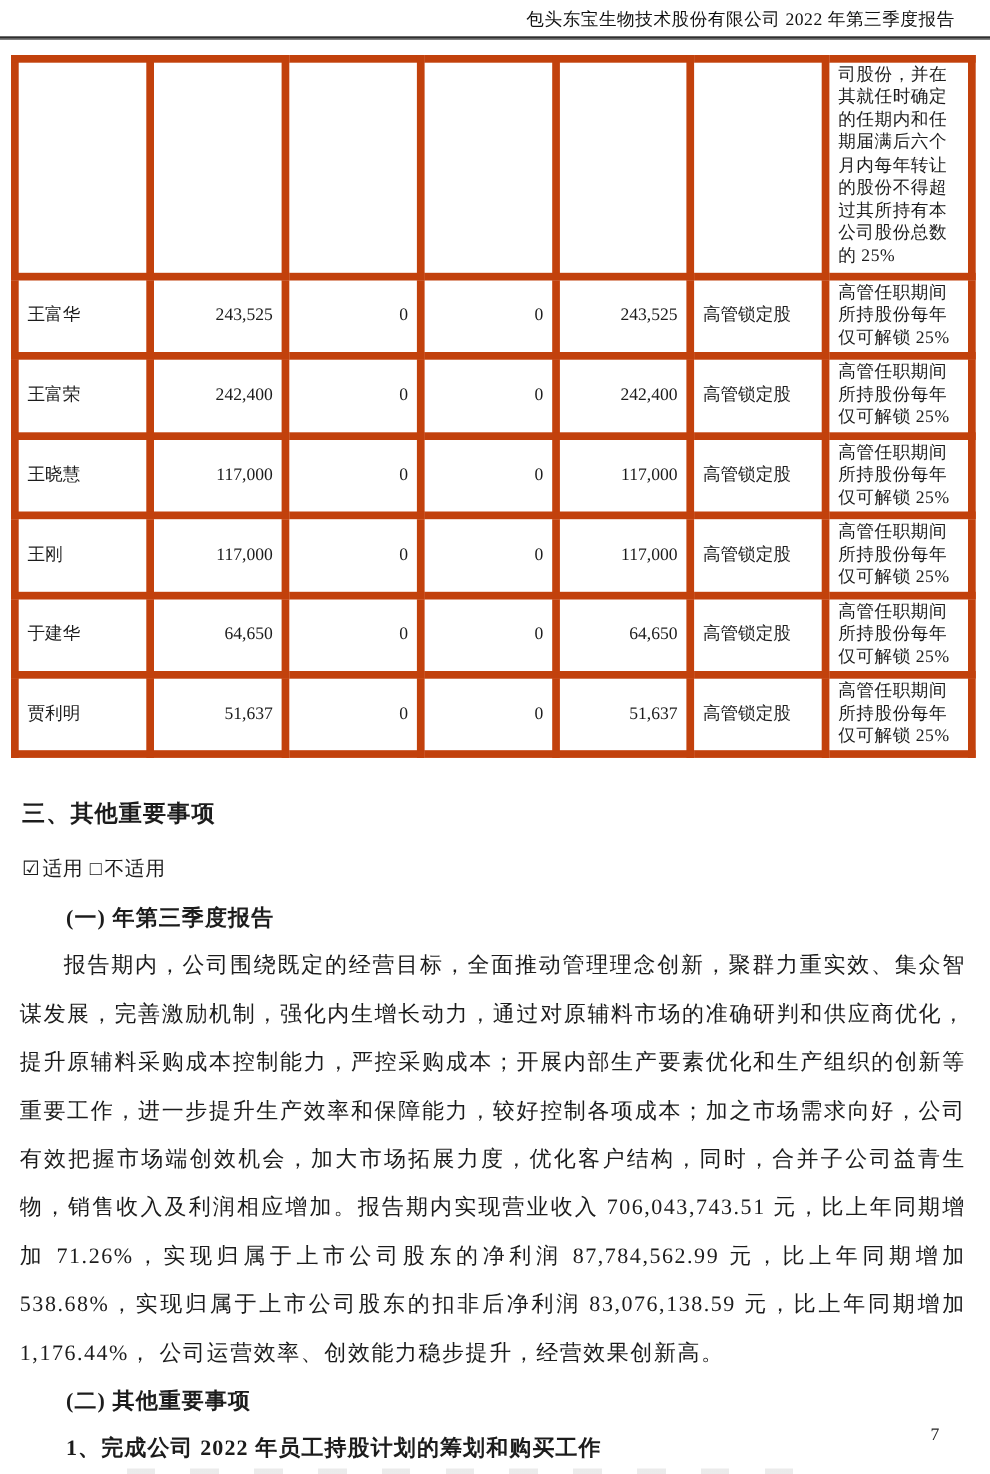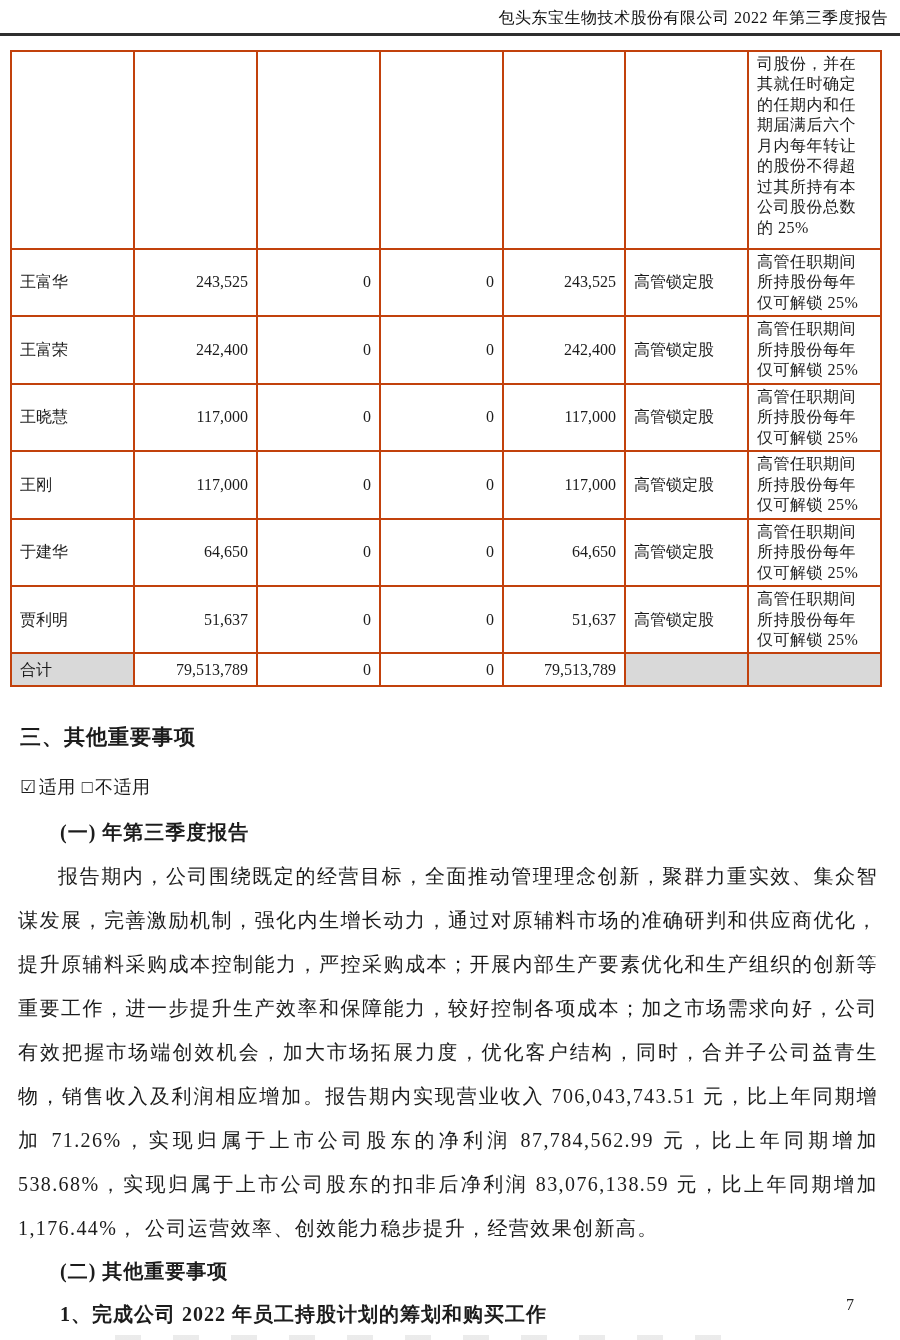--- a/index.html
+++ b/index.html
@@ -7,42 +7,42 @@
   .page {
     position:relative;
     width:900px; height:1340px;
     background:#ffffff;
     overflow:hidden;
     font-family:"Liberation Serif","DejaVu Serif",serif;
     color:#1c1c1c;
   }
   
   .hdr {
-    padding:8px 12px 4px 20px;
+    padding:8px 32px 4px 20px;
     text-align:right;
     font-size:16px;
     letter-spacing:0.5px;
     color:#111;
   }
   .hdr-rule {
     margin:0 0 0 0;
     height:1px;
     border-top:2px solid #2e2e2e;
     border-bottom:1px solid #2e2e2e;
   }
   
   table.shares {
     border-collapse:collapse;
     table-layout:fixed;
     width:870px;
     margin:14px 0 0 10px;
     font-size:16px;
   }
   table.shares td {
-    border:2px solid #c2410c;
+    border:7px solid #c2410c;
     padding:2px 8px;
     vertical-align:middle;
     line-height:1.28;
     overflow:hidden;
   }
   tr.cont-row { height:198px; }
   tr.cont-row td { vertical-align:top; }
   td.note-cell {
     letter-spacing:0.5px;
     line-height:1.24;
@@ -178,29 +178,20 @@
         </tr>
         <tr class="data-row">
           <td style="text-align: left;">贾利明</td>
           <td style="text-align: right;">51,637</td>
           <td style="text-align: right;">0</td>
           <td style="text-align: right;">0</td>
           <td style="text-align: right;">51,637</td>
           <td style="text-align: left;">高管锁定股</td>
           <td class="note-cell" style="text-align: left;">高管任职期间所持股份每年仅可解锁 25%</td>
         </tr>
-        <tr class="total-row">
-          <td class="shaded" style="text-align: left;">合计</td>
-          <td style="text-align: right;">79,513,789</td>
-          <td style="text-align: right;">0</td>
-          <td style="text-align: right;">0</td>
-          <td style="text-align: right;">79,513,789</td>
-          <td class="shaded" style="text-align: left;"></td>
-          <td class="shaded" style="text-align: left;"></td>
-        </tr>
       </tbody>
   </table>
 
   <div class="content">
     <div class="sec-heading">三、其他重要事项</div>
 
     <div class="applicability">
       <span class="chk">☑</span><span>适用</span><span class="gap"></span><span class="chk">□</span><span>不适用</span>
     </div>
 

